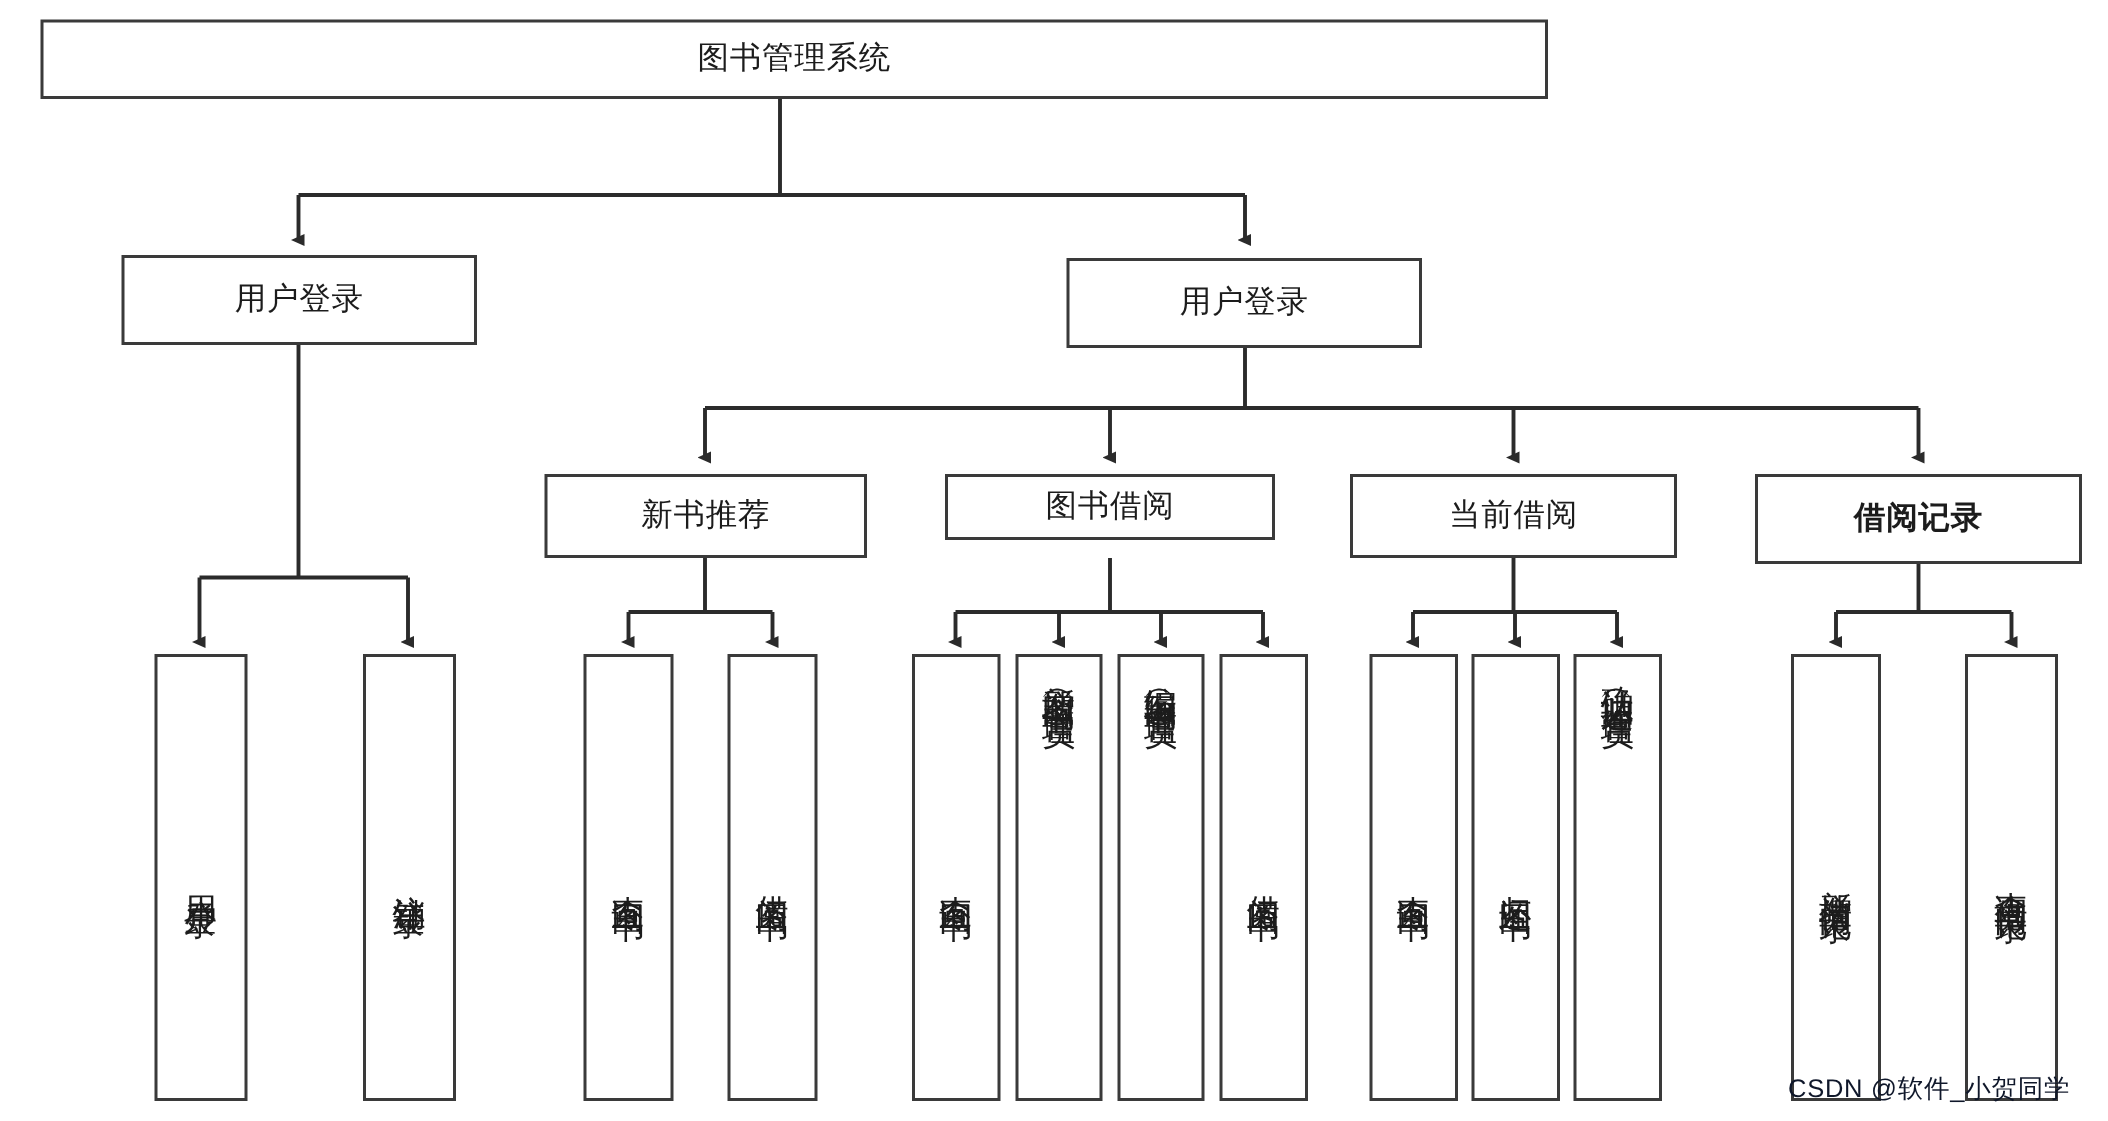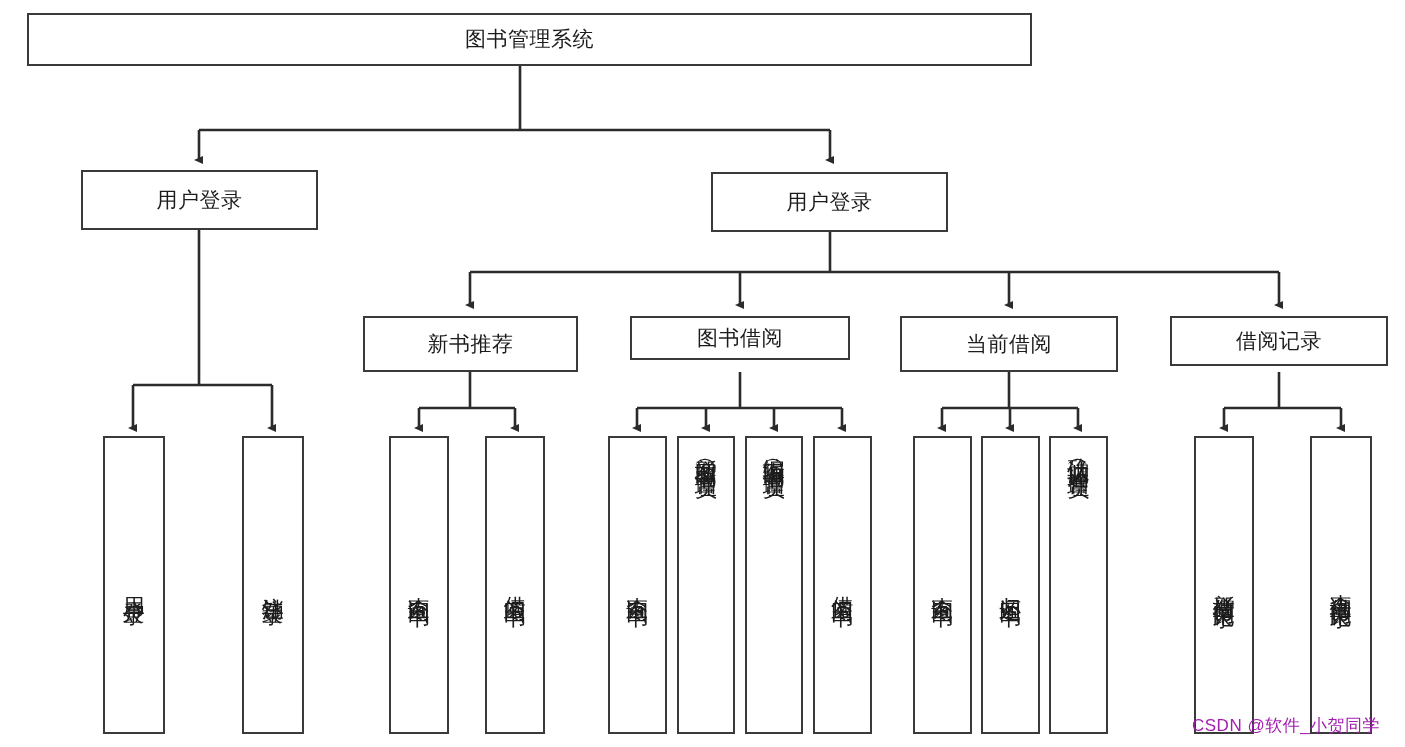--- a/index.html
+++ b/index.html
@@ -50,21 +50,21 @@
     letter-spacing:3px;
     white-space:nowrap;
   }
   .node.leaf.centered{
     align-items:center;
     padding-top:0;
   }
   .watermark{
     position:absolute;
     font-size:17px;
-    color:#a21caf;
+    color:#0f172a;
     white-space:nowrap;
     letter-spacing:0.5px;
   }
 </style>
 </head>
 <body>
 
 <div id="canvas">
 
   <svg class="edges" viewBox="0 0 1405 747">
@@ -134,21 +134,21 @@
   </div>
 
   <div class="node" style="left:630px;top:316px;width:220px;height:44px;">
     <span class="label">图书借阅</span>
   </div>
 
   <div class="node" style="left:900px;top:316px;width:218px;height:56px;">
     <span class="label">当前借阅</span>
   </div>
 
-  <div class="node" style="left:1170px;top:316px;width:218px;height:50px;">
+  <div class="node" style="left:1170px;top:316px;width:218px;height:60px;font-weight:bold;">
     <span class="label">借阅记录</span>
   </div>
 
   <div class="node leaf centered" style="left:103px;top:436px;width:62px;height:298px;">
     <span class="label">用户登录</span>
   </div>
 
   <div class="node leaf centered" style="left:242px;top:436px;width:62px;height:298px;">
     <span class="label">注销登录</span>
   </div>

